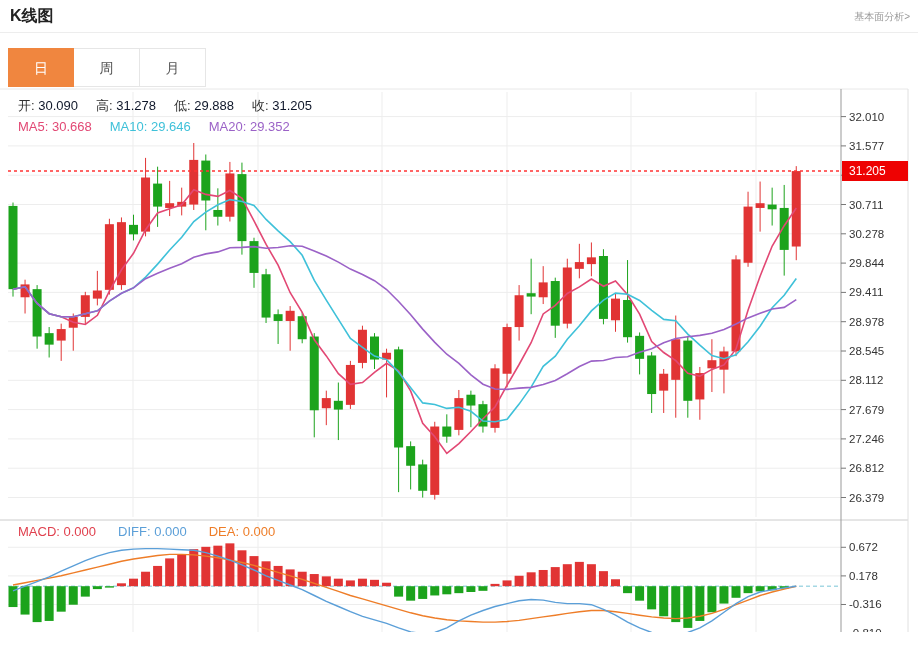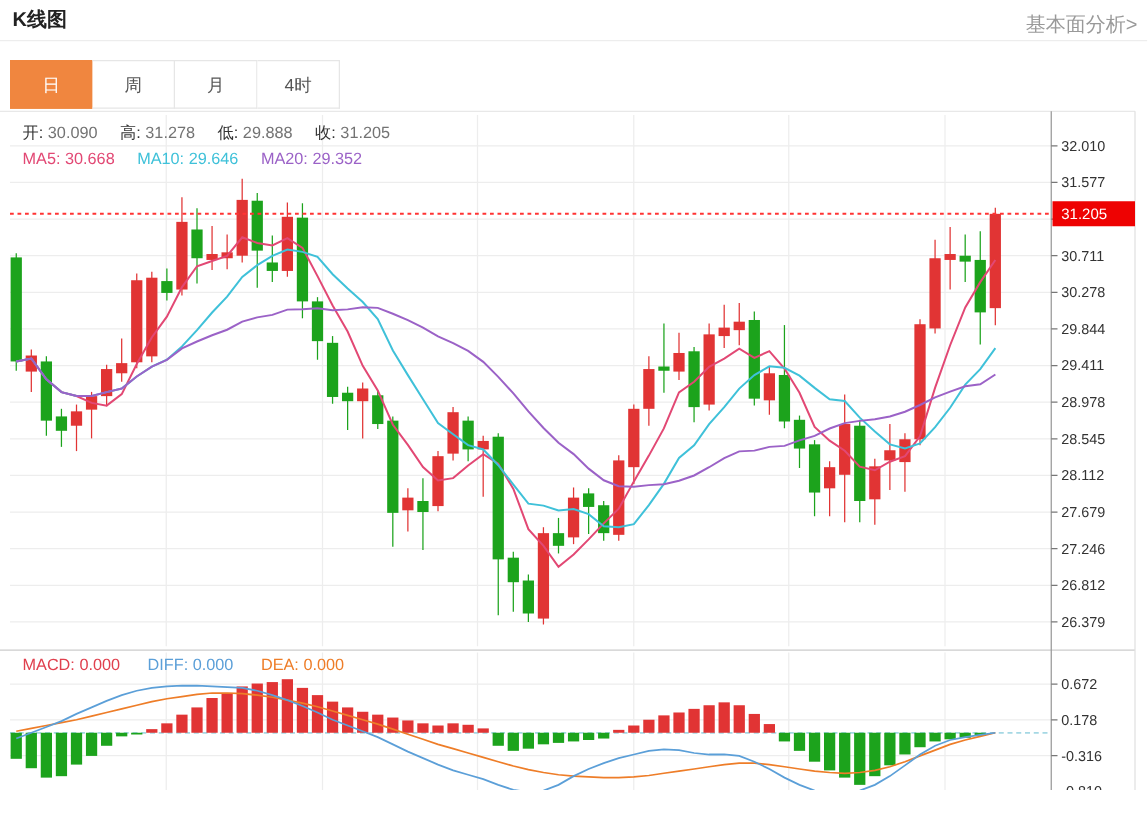--- a/index.html
+++ b/index.html
@@ -1,50 +1,49 @@
 <!DOCTYPE html>
 <html><head>
 <meta charset="utf-8">
 <style>
   html,body{margin:0;padding:0;background:#fff;}
   .page{position:relative;width:918px;height:632px;background:#fff;overflow:hidden;
         font-family:"Liberation Sans","DejaVu Sans",sans-serif;}
   .hdr-title{position:absolute;left:10px;top:6px;font-size:16px;font-weight:bold;color:#222;}
-  .hdr-link{position:absolute;right:8px;top:10px;font-size:16px;color:#999;text-decoration:none;cursor:pointer;}
+  .hdr-link{position:absolute;right:8px;top:10px;font-size:10px;color:#999;text-decoration:none;cursor:pointer;}
   .hdr-divider{position:absolute;left:0;top:32px;width:918px;height:1px;background:#ededed;}
   .tabs{position:absolute;left:8px;top:48px;display:flex;}
   .tab{width:66px;height:39px;line-height:39px;text-align:center;font-size:14px;color:#555;
        background:#fff;border:1px solid #e6e6e6;border-left:none;box-sizing:border-box;cursor:pointer;}
   .tab:first-child{border-left:1px solid #e6e6e6;}
   .tab.wide{width:71px;}
   .tab.active{background:#f0863f;border-color:#f0863f;color:#fff;}
   .info-bar{position:absolute;left:18px;top:95px;font-size:13px;z-index:3;white-space:nowrap;}
   .info-bar .row{height:21px;line-height:21px;}
   .info-item{margin-right:18px;}
   .info-item .lbl{color:#333;}
-  .info-item .val{color:#737373;}
+  .info-item .val{color:#0f172a;}
   .macd-legend{position:absolute;left:18px;top:524px;font-size:13px;z-index:3;white-space:nowrap;}
   .macd-legend .info-item{margin-right:22px;text-align:right;}
   .price-tag{position:absolute;left:842px;top:161px;width:66px;height:20px;background:#ee0202;
              color:#fff;font-size:12px;line-height:20px;padding-left:7px;box-sizing:border-box;z-index:4;}
   svg{position:absolute;left:0;top:0;z-index:1;}
 </style>
 </head>
 <body>
 
 <div class="page">
   <div class="hdr-title">K线图</div>
   <a class="hdr-link">基本面分析&gt;</a>
   <div class="hdr-divider"></div>
 
   <div class="tabs" id="tabs">
       <div class="tab active">日</div>
       <div class="tab">周</div>
       <div class="tab">月</div>
-      <div class="tab">4时</div>
     </div>
 
   <svg id="chart-svg" width="918" height="652">
       <line x1="8" y1="116.6" x2="841" y2="116.6" stroke="#ededed" stroke-width="1"></line>
       <line x1="8" y1="145.9" x2="841" y2="145.9" stroke="#ededed" stroke-width="1"></line>
       <line x1="8" y1="175.2" x2="841" y2="175.2" stroke="#ededed" stroke-width="1"></line>
       <line x1="8" y1="204.5" x2="841" y2="204.5" stroke="#ededed" stroke-width="1"></line>
       <line x1="8" y1="233.8" x2="841" y2="233.8" stroke="#ededed" stroke-width="1"></line>
       <line x1="8" y1="263.1" x2="841" y2="263.1" stroke="#ededed" stroke-width="1"></line>
       <line x1="8" y1="292.4" x2="841" y2="292.4" stroke="#ededed" stroke-width="1"></line>

